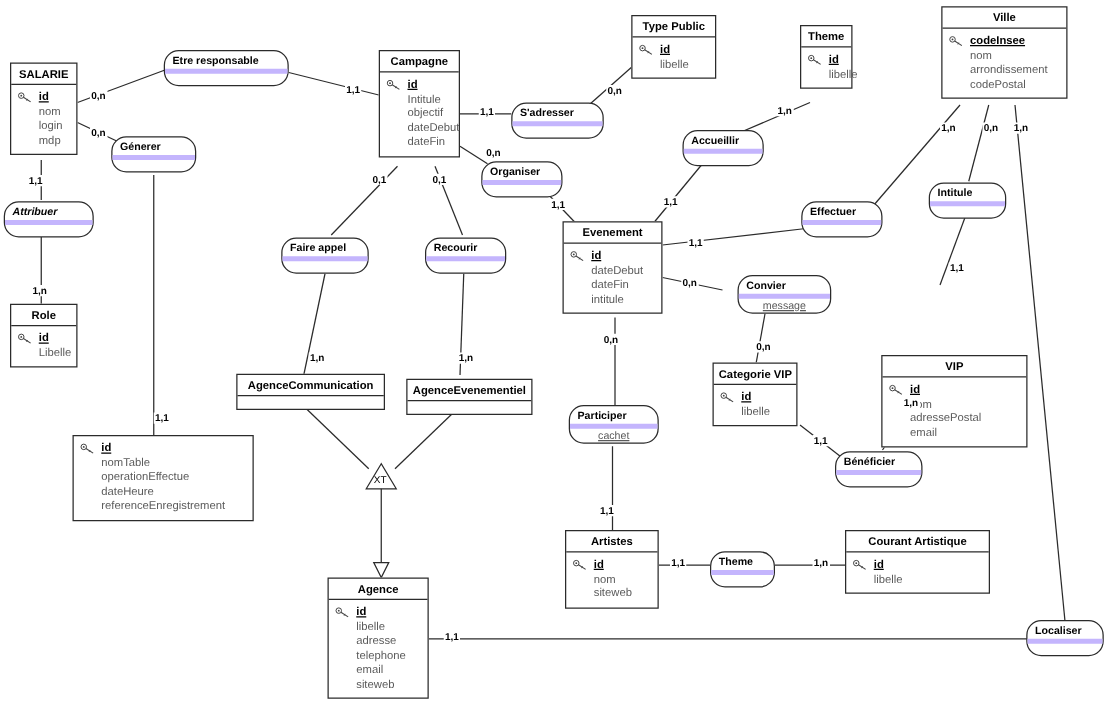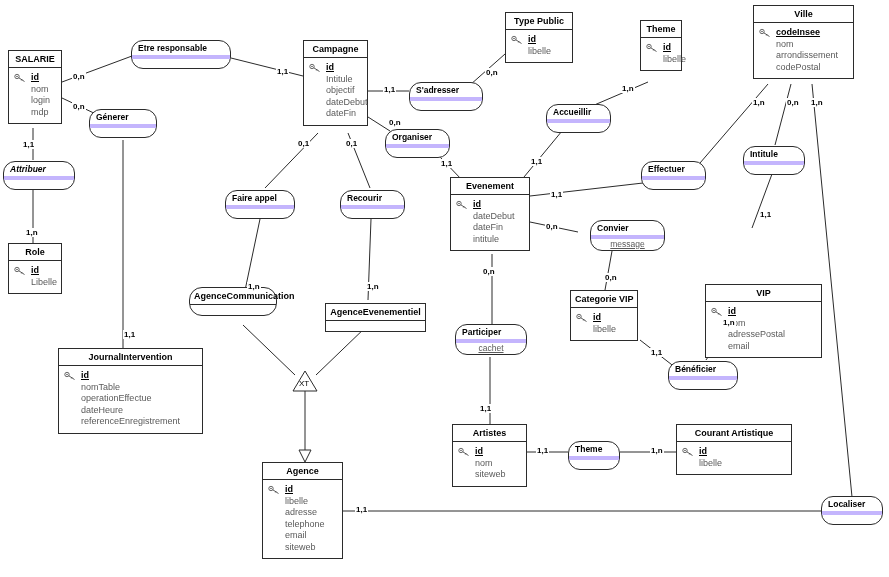--- a/index.html
+++ b/index.html
@@ -133,21 +133,20 @@
         <circle cx="6" cy="7" r="1.5" fill="#444"></circle>
         <path d="M9.5 9.5 L21 17" stroke="#444" stroke-width="1.8" fill="none"></path>
         <path d="M16 12.2 L14.6 15" stroke="#444" stroke-width="1.6"></path>
       </svg>
       <div class="attr key">id</div>
       <div class="attr">Libelle</div>
     </div>
   </div>
 
   <div class="entity" style="left:58px;top:348px;width:145px;">
-    <div class="etitle">JournalIntervention</div>
     <div class="ebody">
       <svg class="keyicon" viewBox="0 0 26 20">
         <circle cx="6" cy="7" r="4.4" fill="none" stroke="#444" stroke-width="1.6"></circle>
         <circle cx="6" cy="7" r="1.5" fill="#444"></circle>
         <path d="M9.5 9.5 L21 17" stroke="#444" stroke-width="1.8" fill="none"></path>
         <path d="M16 12.2 L14.6 15" stroke="#444" stroke-width="1.6"></path>
       </svg>
       <div class="attr key">id</div>
       <div class="attr">nomTable</div>
       <div class="attr">operationEffectue</div>
@@ -256,21 +255,21 @@
         <circle cx="6" cy="7" r="4.4" fill="none" stroke="#444" stroke-width="1.6"></circle>
         <circle cx="6" cy="7" r="1.5" fill="#444"></circle>
         <path d="M9.5 9.5 L21 17" stroke="#444" stroke-width="1.8" fill="none"></path>
         <path d="M16 12.2 L14.6 15" stroke="#444" stroke-width="1.6"></path>
       </svg>
       <div class="attr key">id</div>
       <div class="attr">libelle</div>
     </div>
   </div>
 
-  <div class="entity" style="left:189px;top:287px;width:88px;border-radius:13px;">
+  <div class="entity" style="left:189px;top:299px;width:119px;">
     <div class="etitle">AgenceCommunication</div>
     <div class="ebody" style="height:10px;padding:0;"></div>
   </div>
 
   <div class="entity" style="left:325px;top:303px;width:101px;">
     <div class="etitle">AgenceEvenementiel</div>
     <div class="ebody" style="height:10px;padding:0;"></div>
   </div>
 
   <div class="entity" style="left:262px;top:462px;width:81px;">

